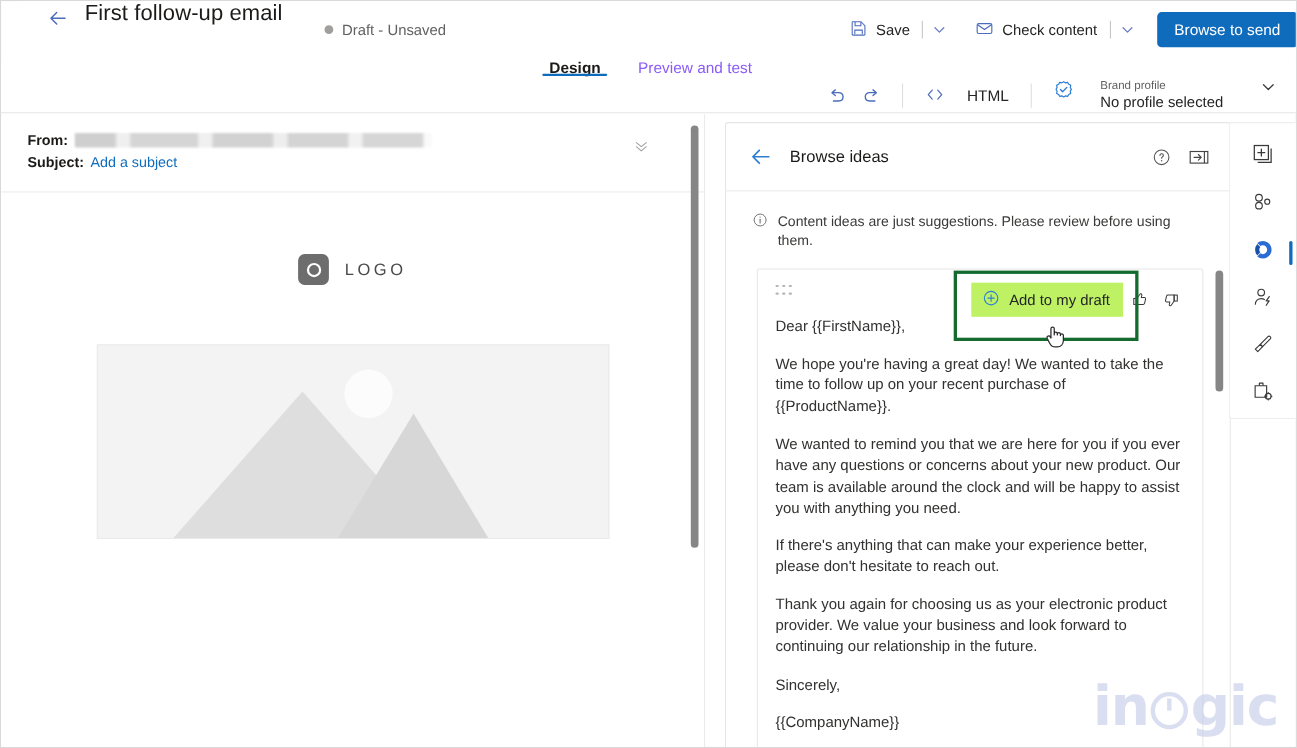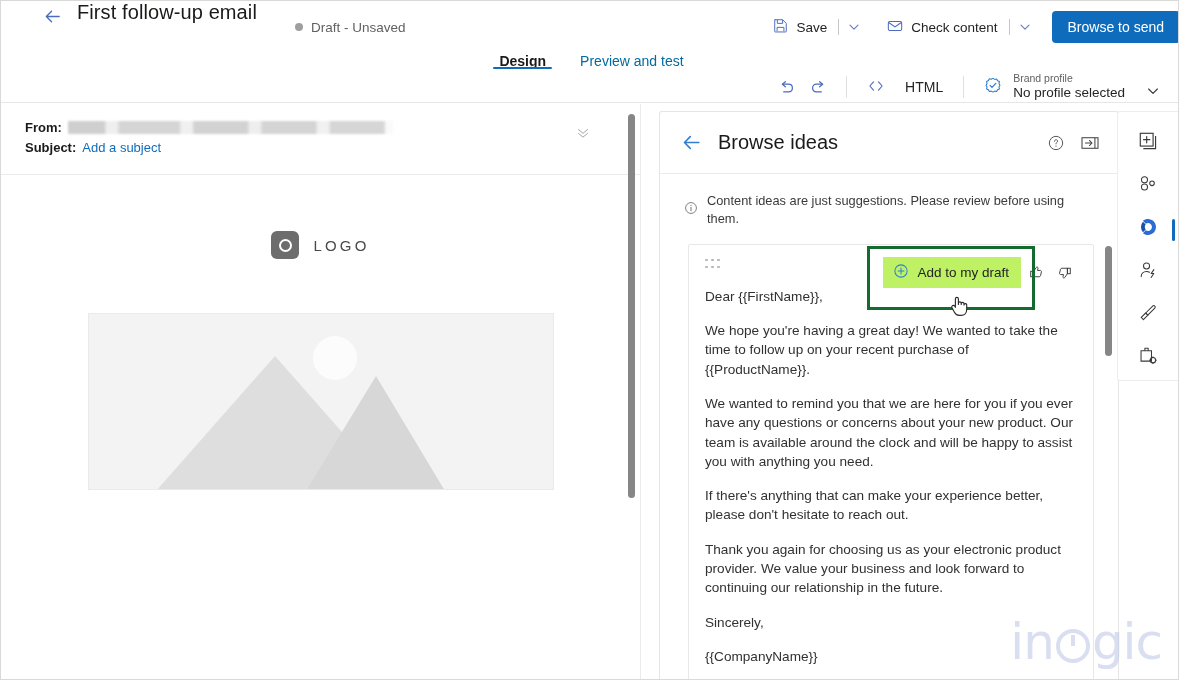--- a/index.html
+++ b/index.html
@@ -74,21 +74,21 @@
     position: absolute; left: 0; top: 52px; width: 1179px; height: 50px;
     background: #ffffff;
     border-bottom: 1px solid #e6e6e6;
     display: flex; align-items: center; flex-direction: column;
   }
   .tabs { display: flex; align-items: flex-end; height: 50px; margin-left: 24px; }
   .tab {
     position: relative; height: 100%;
     display: flex; align-items: center;
     padding: 0 6px; margin-right: 22px;
-    font-size: 14px; color: #0369a1; cursor: pointer;
+    font-size: 14px; color: #8b5cf6; cursor: pointer;
   }
   .tab.active { color: #1b1a19; font-weight: bold; }
   .tab.active::after {
     content: ""; position: absolute; left: 0; right: 0; bottom: 0;
     height: 2.5px; background: #0f6cbd; border-radius: 2px;
   }
   .tab-actions {
     margin-left: auto; margin-right: 14px;
     display: flex; align-items: center;
   }
@@ -96,21 +96,21 @@
     width: 32px; height: 32px;
     display: flex; align-items: center; justify-content: center;
     cursor: pointer; border-radius: 3px;
   }
   .vsep { width: 1px; height: 22px; background: #e1dfdd; margin: 0 12px; }
   .html-btn {
     display: flex; align-items: center; gap: 20px;
     padding: 5px 8px; font-size: 14px; color: #242424; cursor: pointer;
   }
   .brand-profile {
-    display: flex; align-items: flex-end; gap: 9px;
+    display: flex; align-items: flex-start; gap: 22px;
     padding: 3px 6px; cursor: pointer;
   }
   .bp-text { display: flex; flex-direction: column; line-height: 1.25; }
   .bp-label { font-size: 10.5px; color: #616161; }
   .bp-value { font-size: 13.5px; color: #242424; }
 
   
   .left-panel {
     position: absolute; left: 0; top: 103px;
     width: 640px; height: 581px;
@@ -191,35 +191,35 @@
     height: 62px; display: flex; align-items: center;
     padding: 0 14px 0 16px;
     border-bottom: 1px solid #ececec;
   }
   .rp-back {
     width: 30px; height: 30px;
     display: flex; align-items: center; justify-content: center;
     cursor: pointer;
   }
   .rp-title {
-    margin-left: 12px; font-size: 20px; color: #1b1a19;
+    margin-left: 12px; font-size: 15px; color: #1b1a19;
   }
   .rp-hdr-icons { margin-left: auto; display: flex; gap: 6px; }
   .rp-hdr-icon {
     width: 28px; height: 28px;
     display: flex; align-items: center; justify-content: center;
     cursor: pointer; border-radius: 3px;
   }
   .rp-body {
     position: relative;
     height: 507px; overflow: hidden;
     padding: 18px 0 0 0;
   }
   .disclaimer {
-    display: flex; align-items: center; gap: 9px;
+    display: flex; align-items: flex-start; gap: 9px;
     padding: 0 22px 0 24px;
     font-size: 12.8px; color: #3b3a39; line-height: 1.4;
     margin-bottom: 16px;
   }
   .idea-card {
     position: relative;
     margin: 0 24px 0 28px;
     border: 1px solid #e8e8e8;
     border-radius: 2px;
     background: #ffffff;
@@ -304,21 +304,21 @@
     margin-bottom: 1px;
   }
   .rail-item.active::after {
     content: ""; position: absolute; right: -5px; top: 11px;
     width: 3px; height: 22px; background: #0f6cbd; border-radius: 2px;
   }
 
   
   .watermark {
     position: absolute; right: 16px; bottom: 8px;
-    font-size: 50px; font-weight: normal;
+    font-size: 50px; font-weight: bold;
     color: #c3cbe8; opacity: 0.62;
     letter-spacing: -1px;
     display: flex; align-items: center;
     pointer-events: none;
     font-family: "DejaVu Sans", sans-serif;
   }
   .wm-o {
     display: inline-flex; align-items: center; justify-content: center;
     width: 34px; height: 34px; border-radius: 50%;
     border: 4px solid #c3cbe8;

